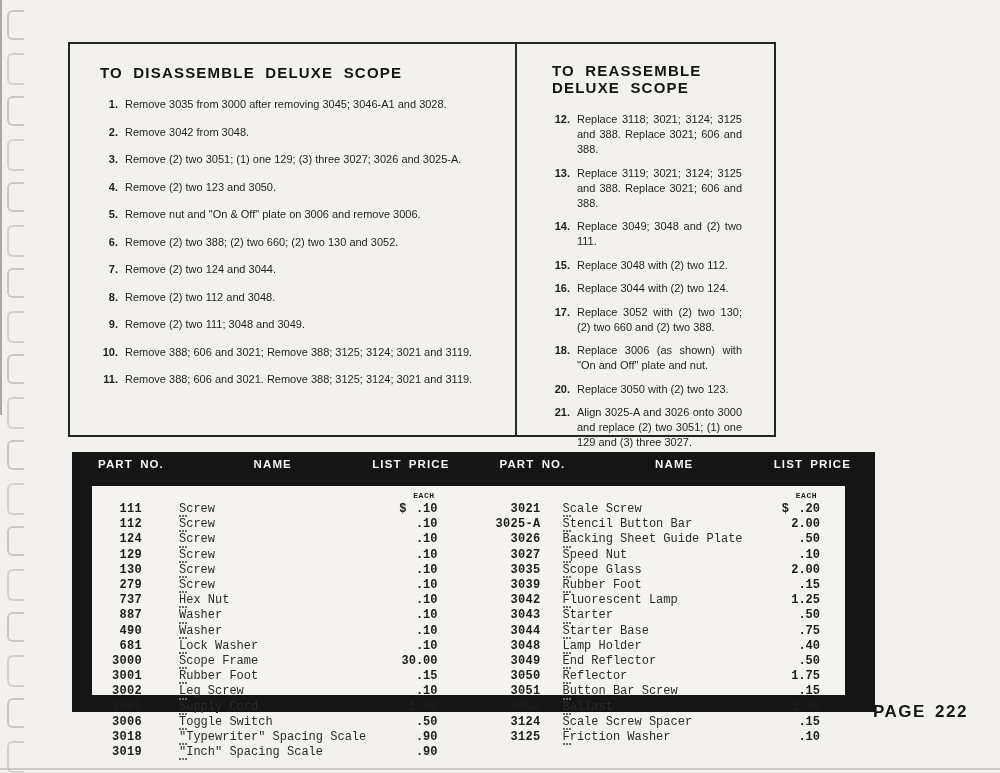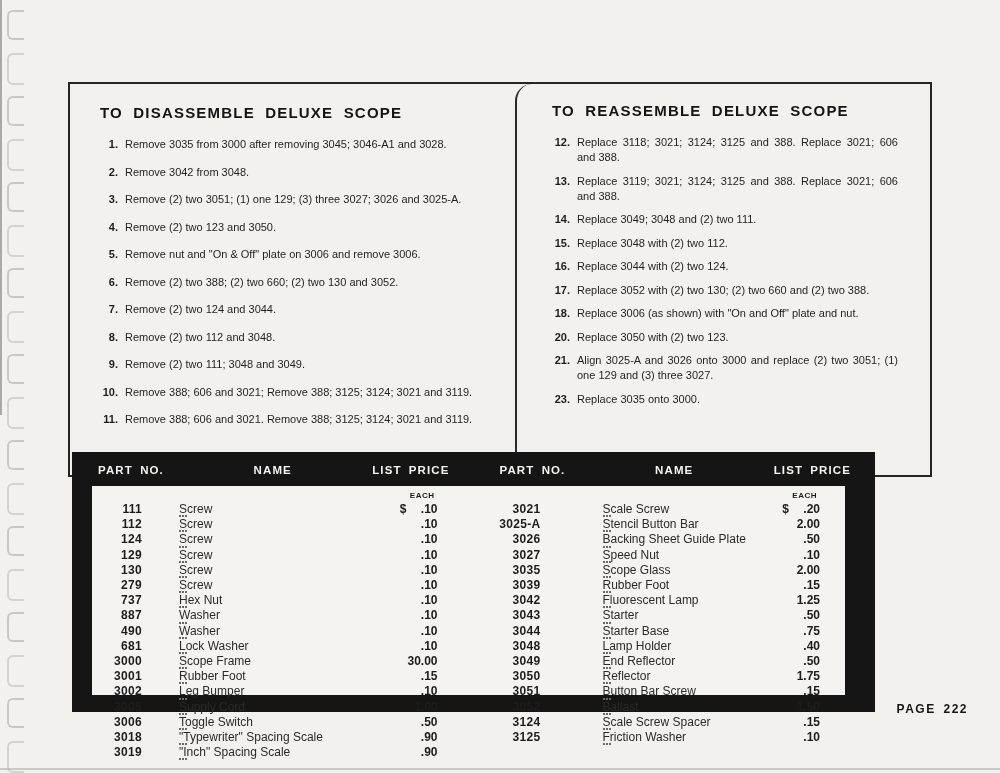--- a/index.html
+++ b/index.html
@@ -22,76 +22,76 @@
   .binding{position:absolute;left:0;top:0;width:34px;height:100%;}
   .bind-mark{
     position:absolute;left:7px;width:15px;height:26px;
     border:2px solid #aaa69e;border-right:none;
     border-radius:6px 0 0 6px;opacity:.55;
   }
   .bind-mark:nth-child(even){opacity:.4;height:28px;}
 
   
   .instructions-box{
-    position:absolute;left:68px;top:42px;width:864px;height:395px;
-    border:2px solid #242424;display:flex;box-sizing:border-box;margin-top:40px;
+    position:absolute;left:68px;top:42px;width:708px;height:395px;
+    border:2px solid #242424;display:flex;box-sizing:border-box;
   }
   .instr-col{box-sizing:border-box;}
   .instr-col.left{width:445px;padding:20px 33px 0 30px;}
-  .instr-col.right{flex:1;border-left:2px solid #2a2a2a;padding:18px 32px 0 35px;border-radius:17px;}
+  .instr-col.right{flex:1;border-left:2px solid #2a2a2a;padding:18px 32px 0 35px;}
   .instr-title{
     font-size:15px;font-weight:bold;letter-spacing:1.2px;word-spacing:5px;
     margin:0 0 16px 0;color:#141414;
   }
   .step{display:flex;align-items:flex-start;font-size:11px;line-height:15px;}
   .instr-col.left .step{margin-bottom:12.5px;}
   .instr-col.right .step{margin-bottom:8.5px;}
   .step-num{flex:0 0 18px;text-align:right;font-weight:bold;margin-right:7px;}
   .step-text{flex:1;text-align:justify;color:#1f1f1f;}
 
   
   .parts-table{
     position:absolute;left:72px;top:452px;width:803px;height:260px;
     background:#151515;box-sizing:border-box;
   }
-  .table-header{display:flex;height:24px;align-items:flex-end;}
+  .table-header{display:flex;height:24px;align-items:center;}
   .header-half{
     width:50%;display:grid;grid-template-columns:150px 1fr 150px;
     color:#f5f4f1;font-weight:bold;font-size:11.5px;letter-spacing:1.1px;word-spacing:3px;
     align-items:center;box-sizing:border-box;
   }
   .hdr-part{padding-left:26px;}
   .hdr-name{text-align:center;}
   .hdr-price{text-align:right;padding-right:24px;}
   .table-body{
     position:absolute;left:20px;right:30px;top:34px;bottom:17px;
     background:#f4f3ef;display:flex;
   }
-  .half{width:50%;box-sizing:border-box;padding:5px 31px 0 0;}
+  .half{width:50%;box-sizing:border-box;padding:5px 31px 0 0;font-family:Liberation Mono, monospace;}
   .half.right-half{padding-right:25px;}
   .each-row{display:grid;grid-template-columns:50px 1fr 48px;height:13px;}
   .half.right-half .each-row{grid-template-columns:72px 1fr 48px;}
   .each-label{grid-column:3;font-size:8px;font-weight:bold;letter-spacing:.5px;text-align:right;padding-right:3px;}
   .part-row{
     display:grid;grid-template-columns:50px 1fr 48px;
     font-size:12px;line-height:11.2px;align-items:baseline;
   }
   .half.right-half .part-row{grid-template-columns:72px 1fr 48px;}
   .part-no{text-align:right;font-weight:bold;letter-spacing:.3px;}
   .name-cell{display:flex;align-items:baseline;padding-left:33px;min-width:0;flex-direction:column;}
-  .half.right-half .name-cell{padding-left:18px;margin-left:40px;}
+  .half.right-half .name-cell{padding-left:18px;}
   .pname{white-space:nowrap;color:#2a2a2a;}
   .leader{flex:1;border-bottom:2px dotted #6a6a66;margin:0 3px 2px 4px;min-width:8px;}
   .price-cell{display:flex;justify-content:flex-end;align-items:baseline;font-weight:bold;}
   .currency{margin-right:5px;}
   .pval{min-width:26px;text-align:right;}
 
   .page-num{
     position:absolute;top:702px;right:32px;
-    font-size:12px;font-weight:bold;letter-spacing:1.5px;word-spacing:3px;color:#161616;
+    font-size:17px;font-weight:bold;letter-spacing:1.5px;word-spacing:3px;color:#161616;
   }
 </style>
 </head>
 <body>
 
 <div class="page">
 
   <div class="left-edge-shadow"></div>
   <div class="bottom-edge-line"></div>
   <div class="binding" id="binding">
@@ -348,21 +348,21 @@
                 <span class="pname">Rubber Foot</span>
                 <span class="leader"></span>
               </span>
               <span class="price-cell">
                 <span class="pval">.15</span>
               </span>
             </div>
             <div class="part-row">
               <span class="part-no">3002</span>
               <span class="name-cell">
-                <span class="pname">Leg Bumper</span>
+                <span class="pname">Leg Screw</span>
                 <span class="leader"></span>
               </span>
               <span class="price-cell">
                 <span class="pval">.10</span>
               </span>
             </div>
             <div class="part-row">
               <span class="part-no">3005</span>
               <span class="name-cell">
                 <span class="pname">Supply Cord</span>

